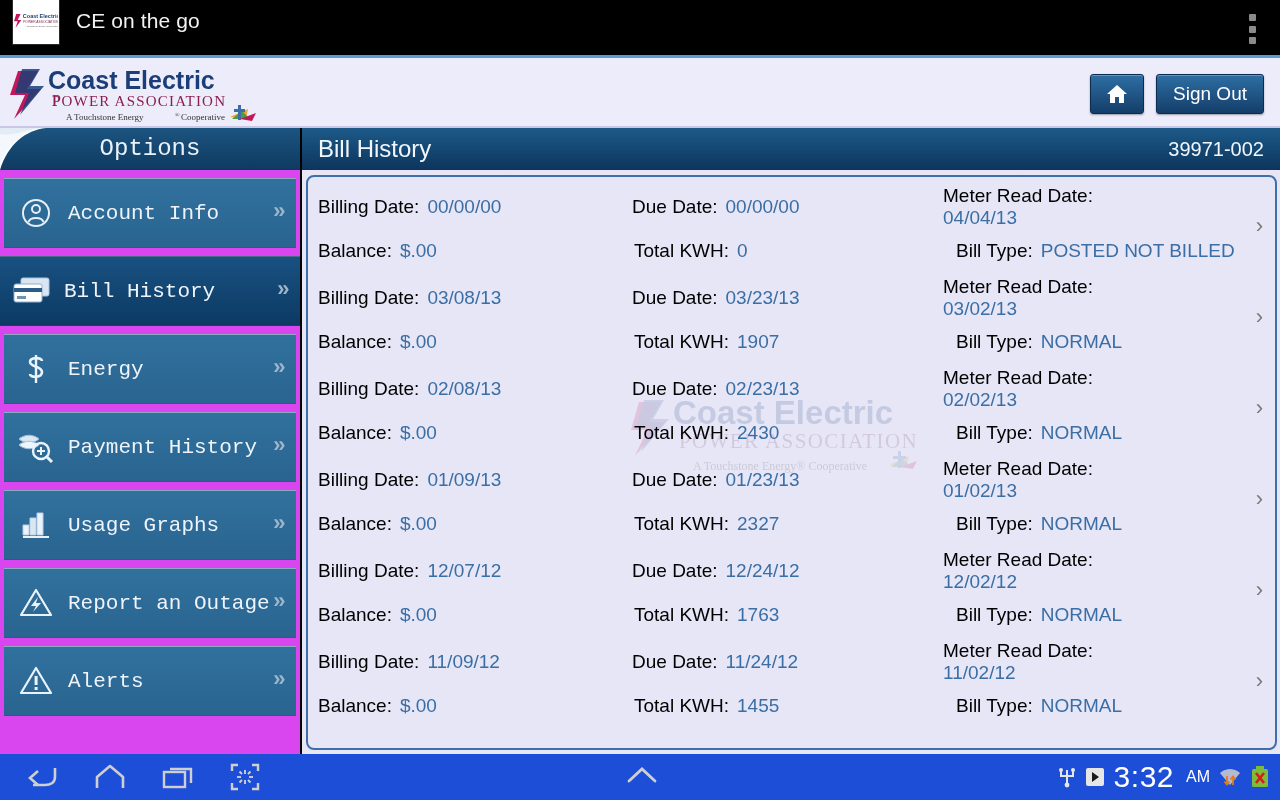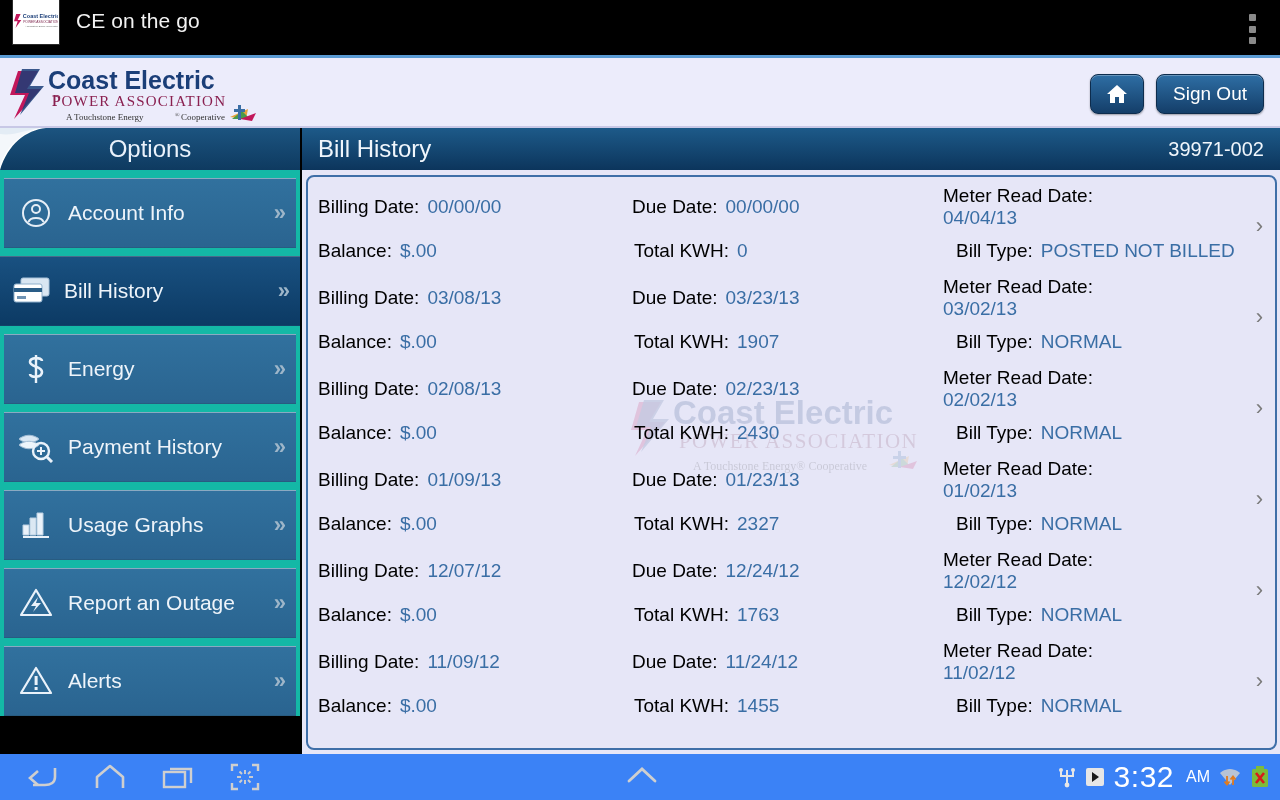--- a/index.html
+++ b/index.html
@@ -38,31 +38,32 @@
 
   
   .brandbar {
     position: absolute; top: 58px; left: 0; width: 1280px; height: 70px;
     background: #ececfb; border-bottom: 2px solid #c8c8e6;
   }
   .logo { position: absolute; left: 8px; top: 5px; }
   .hdr-btns { position: absolute; right: 16px; top: 74px; display: flex; gap: 12px; }
   .btn {
     background: linear-gradient(#2e6ea4, #143e69);
-    border: 1px solid #0d2c4d; border-radius: 8px;
+    border: 1px solid #0d2c4d; border-radius: 3px;
     color: #fff; display: flex; align-items: center; justify-content: center;
     box-shadow: inset 0 1px 0 rgba(255,255,255,.28), 0 1px 2px rgba(0,0,0,.35);
   }
   .btn-home { width: 54px; height: 40px; }
   .btn-signout { height: 40px; padding: 0 16px; font-size: 19px; }
 
   
   .sidebar {
-    position: absolute; left: 0; top: 128px; width: 300px; height: 588px;
-    background: #14b8a6;
+    position: absolute; left: 0; top: 128px; width: 300px; height: 672px;
+    background: #d946ef;
+    font-family: Liberation Mono, monospace;
   }
   .options-hdr {
     position: relative; height: 42px;
     background: linear-gradient(#1c5480, #0e3a60);
     color: #eaf2fb; font-size: 24px; text-align: center; line-height: 42px;
     overflow: hidden;
   }
   .curl { position: absolute; left: 0; top: 0; width: 46px; height: 42px; }
   .menu { padding: 0; }
   .menu-item {
@@ -119,21 +120,21 @@
   .c2b { position: absolute; left: 326px; }
   .c3b { position: absolute; left: 648px; }
   .row-chev {
     position: absolute; right: 12px; top: 38px;
     color: #7b7b7b; font-size: 22px; line-height: 1;
   }
 
   
   .navbar {
     position: absolute; left: 0; top: 754px; width: 1280px; height: 46px;
-    background: #3b82f6; display: flex; align-items: center;
+    background: #1d4ed8; display: flex; align-items: center;
   }
   .nav-left { display: flex; align-items: center; gap: 36px; margin-left: 24px; }
   .nav-mid { position: absolute; left: 626px; top: 10px; }
   .nav-right {
     position: absolute; right: 10px; top: 0; height: 46px;
     display: flex; align-items: center; gap: 9px;
   }
   .clock { color: #fff; font-size: 30px; letter-spacing: .5px; }
   .ampm { color: #fff; font-size: 16px; margin-left: 3px; }
 </style>

